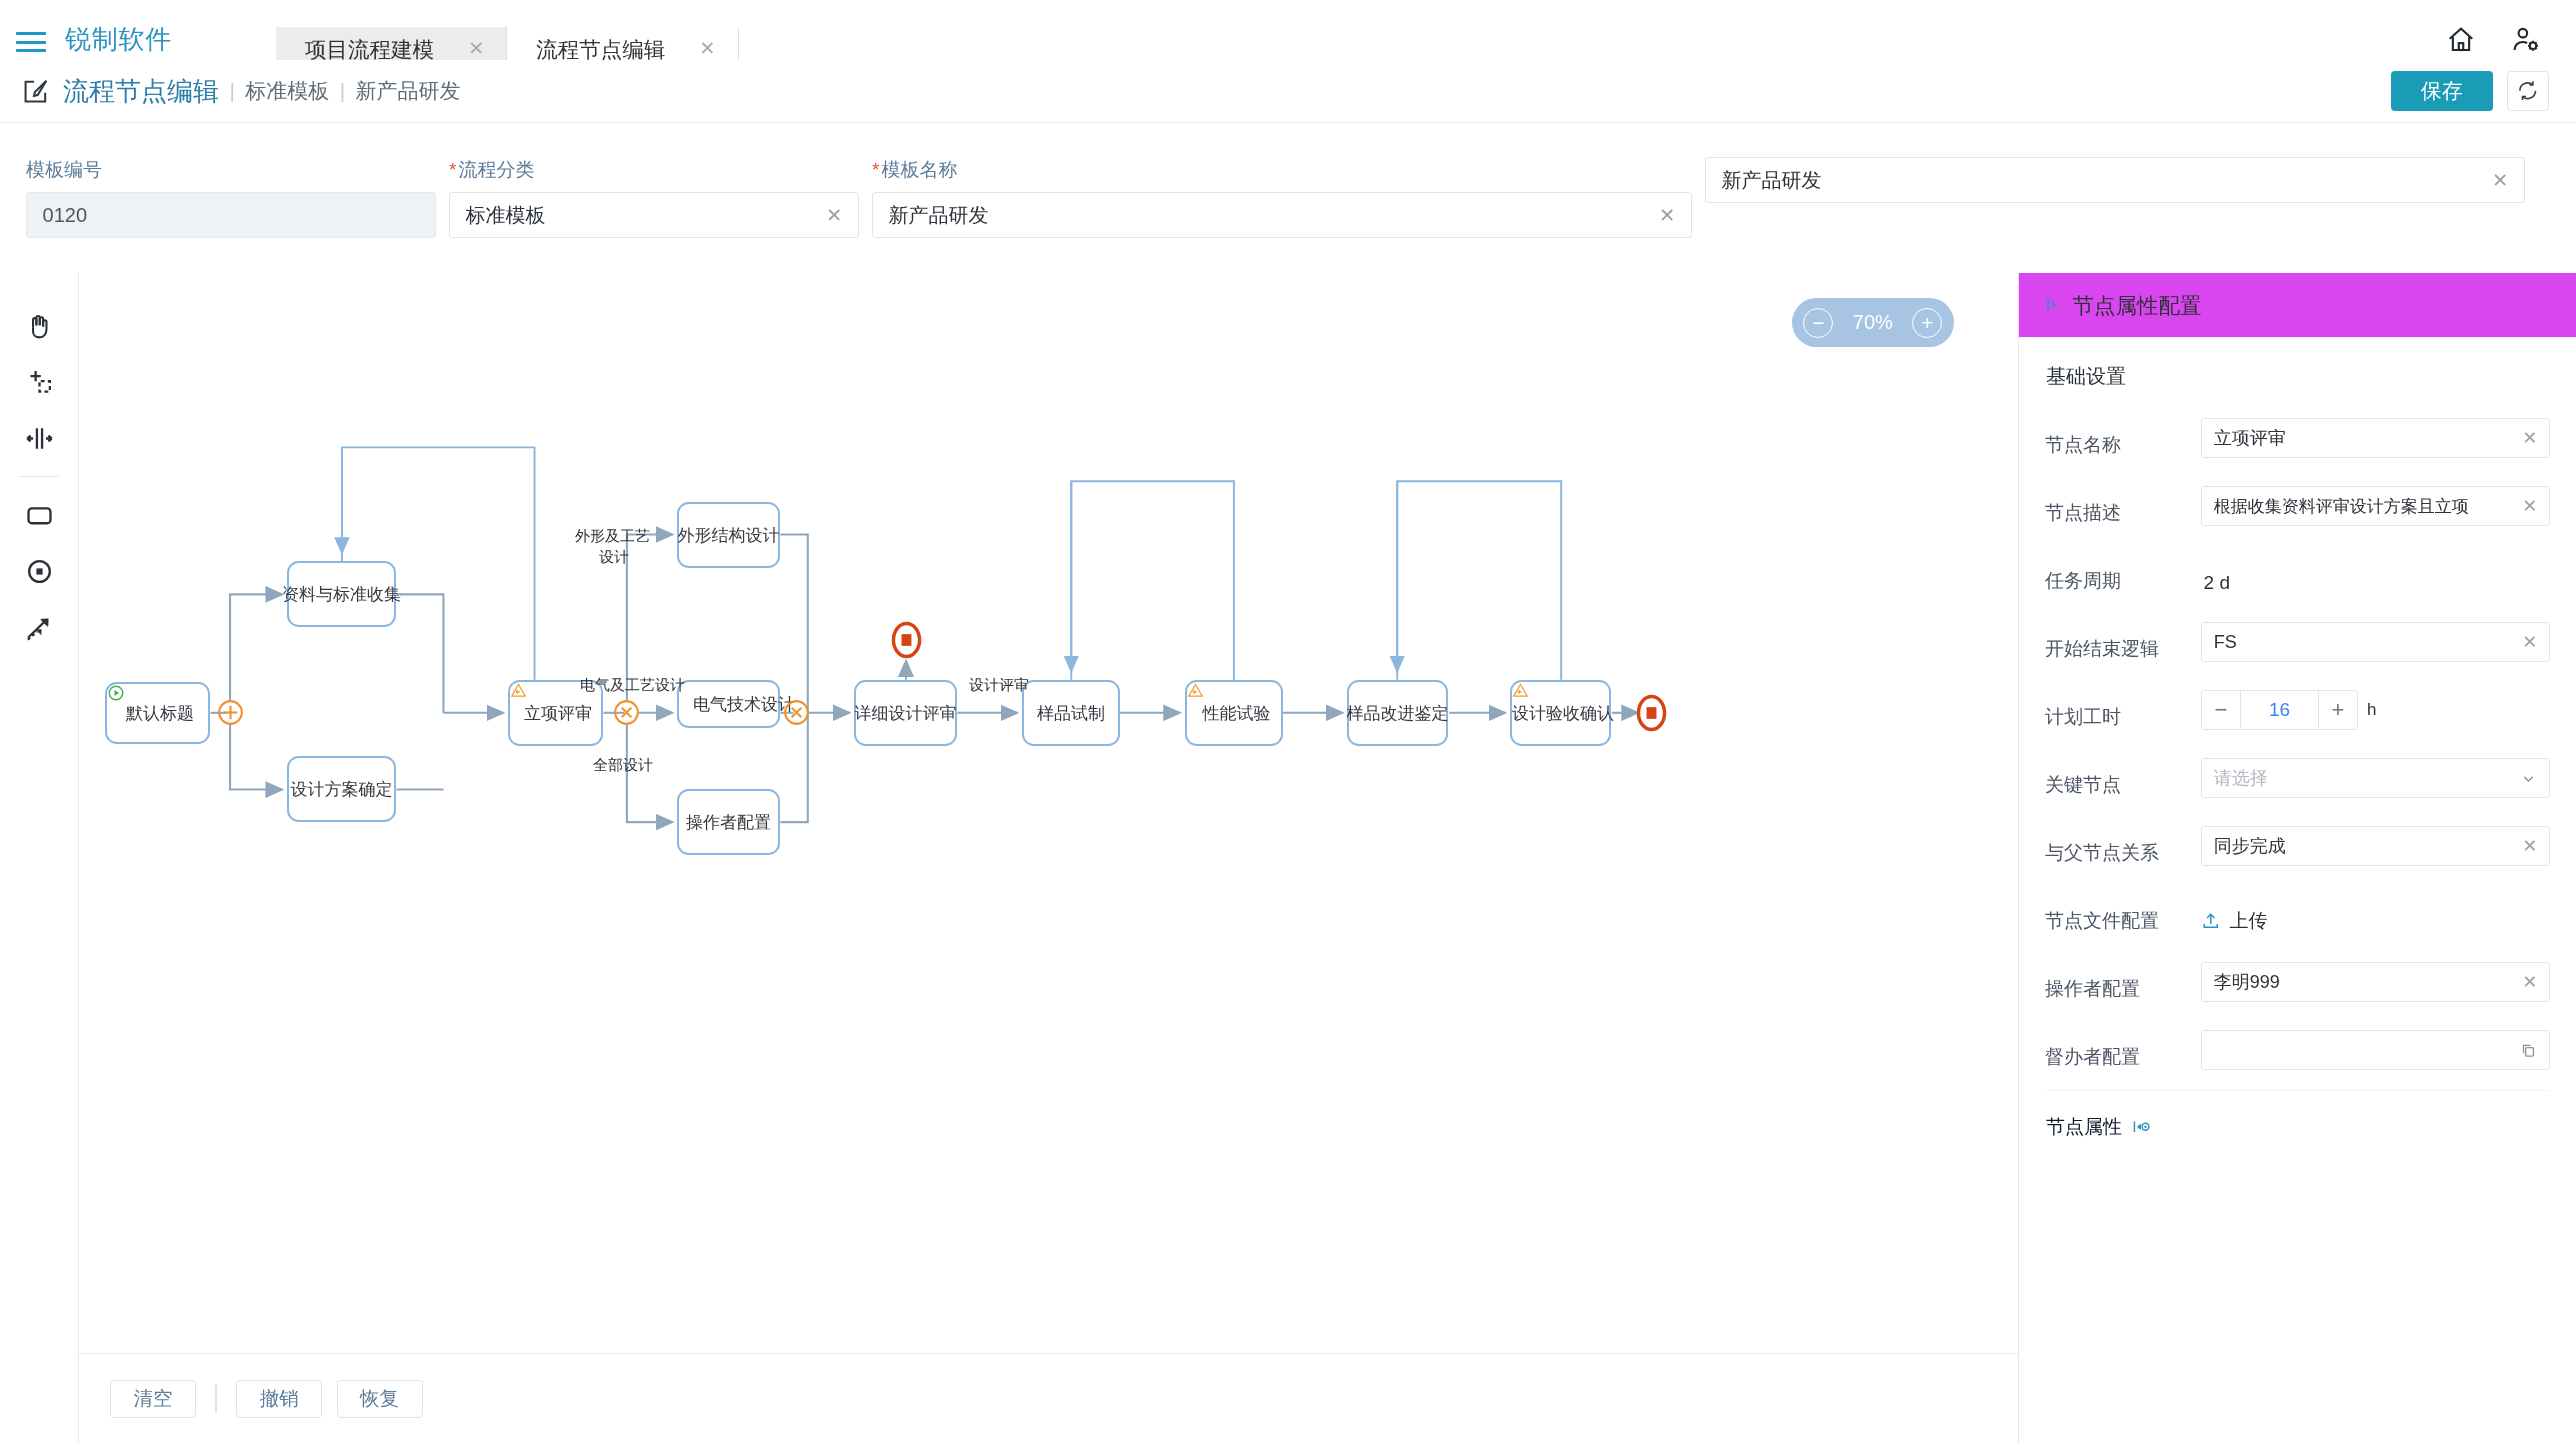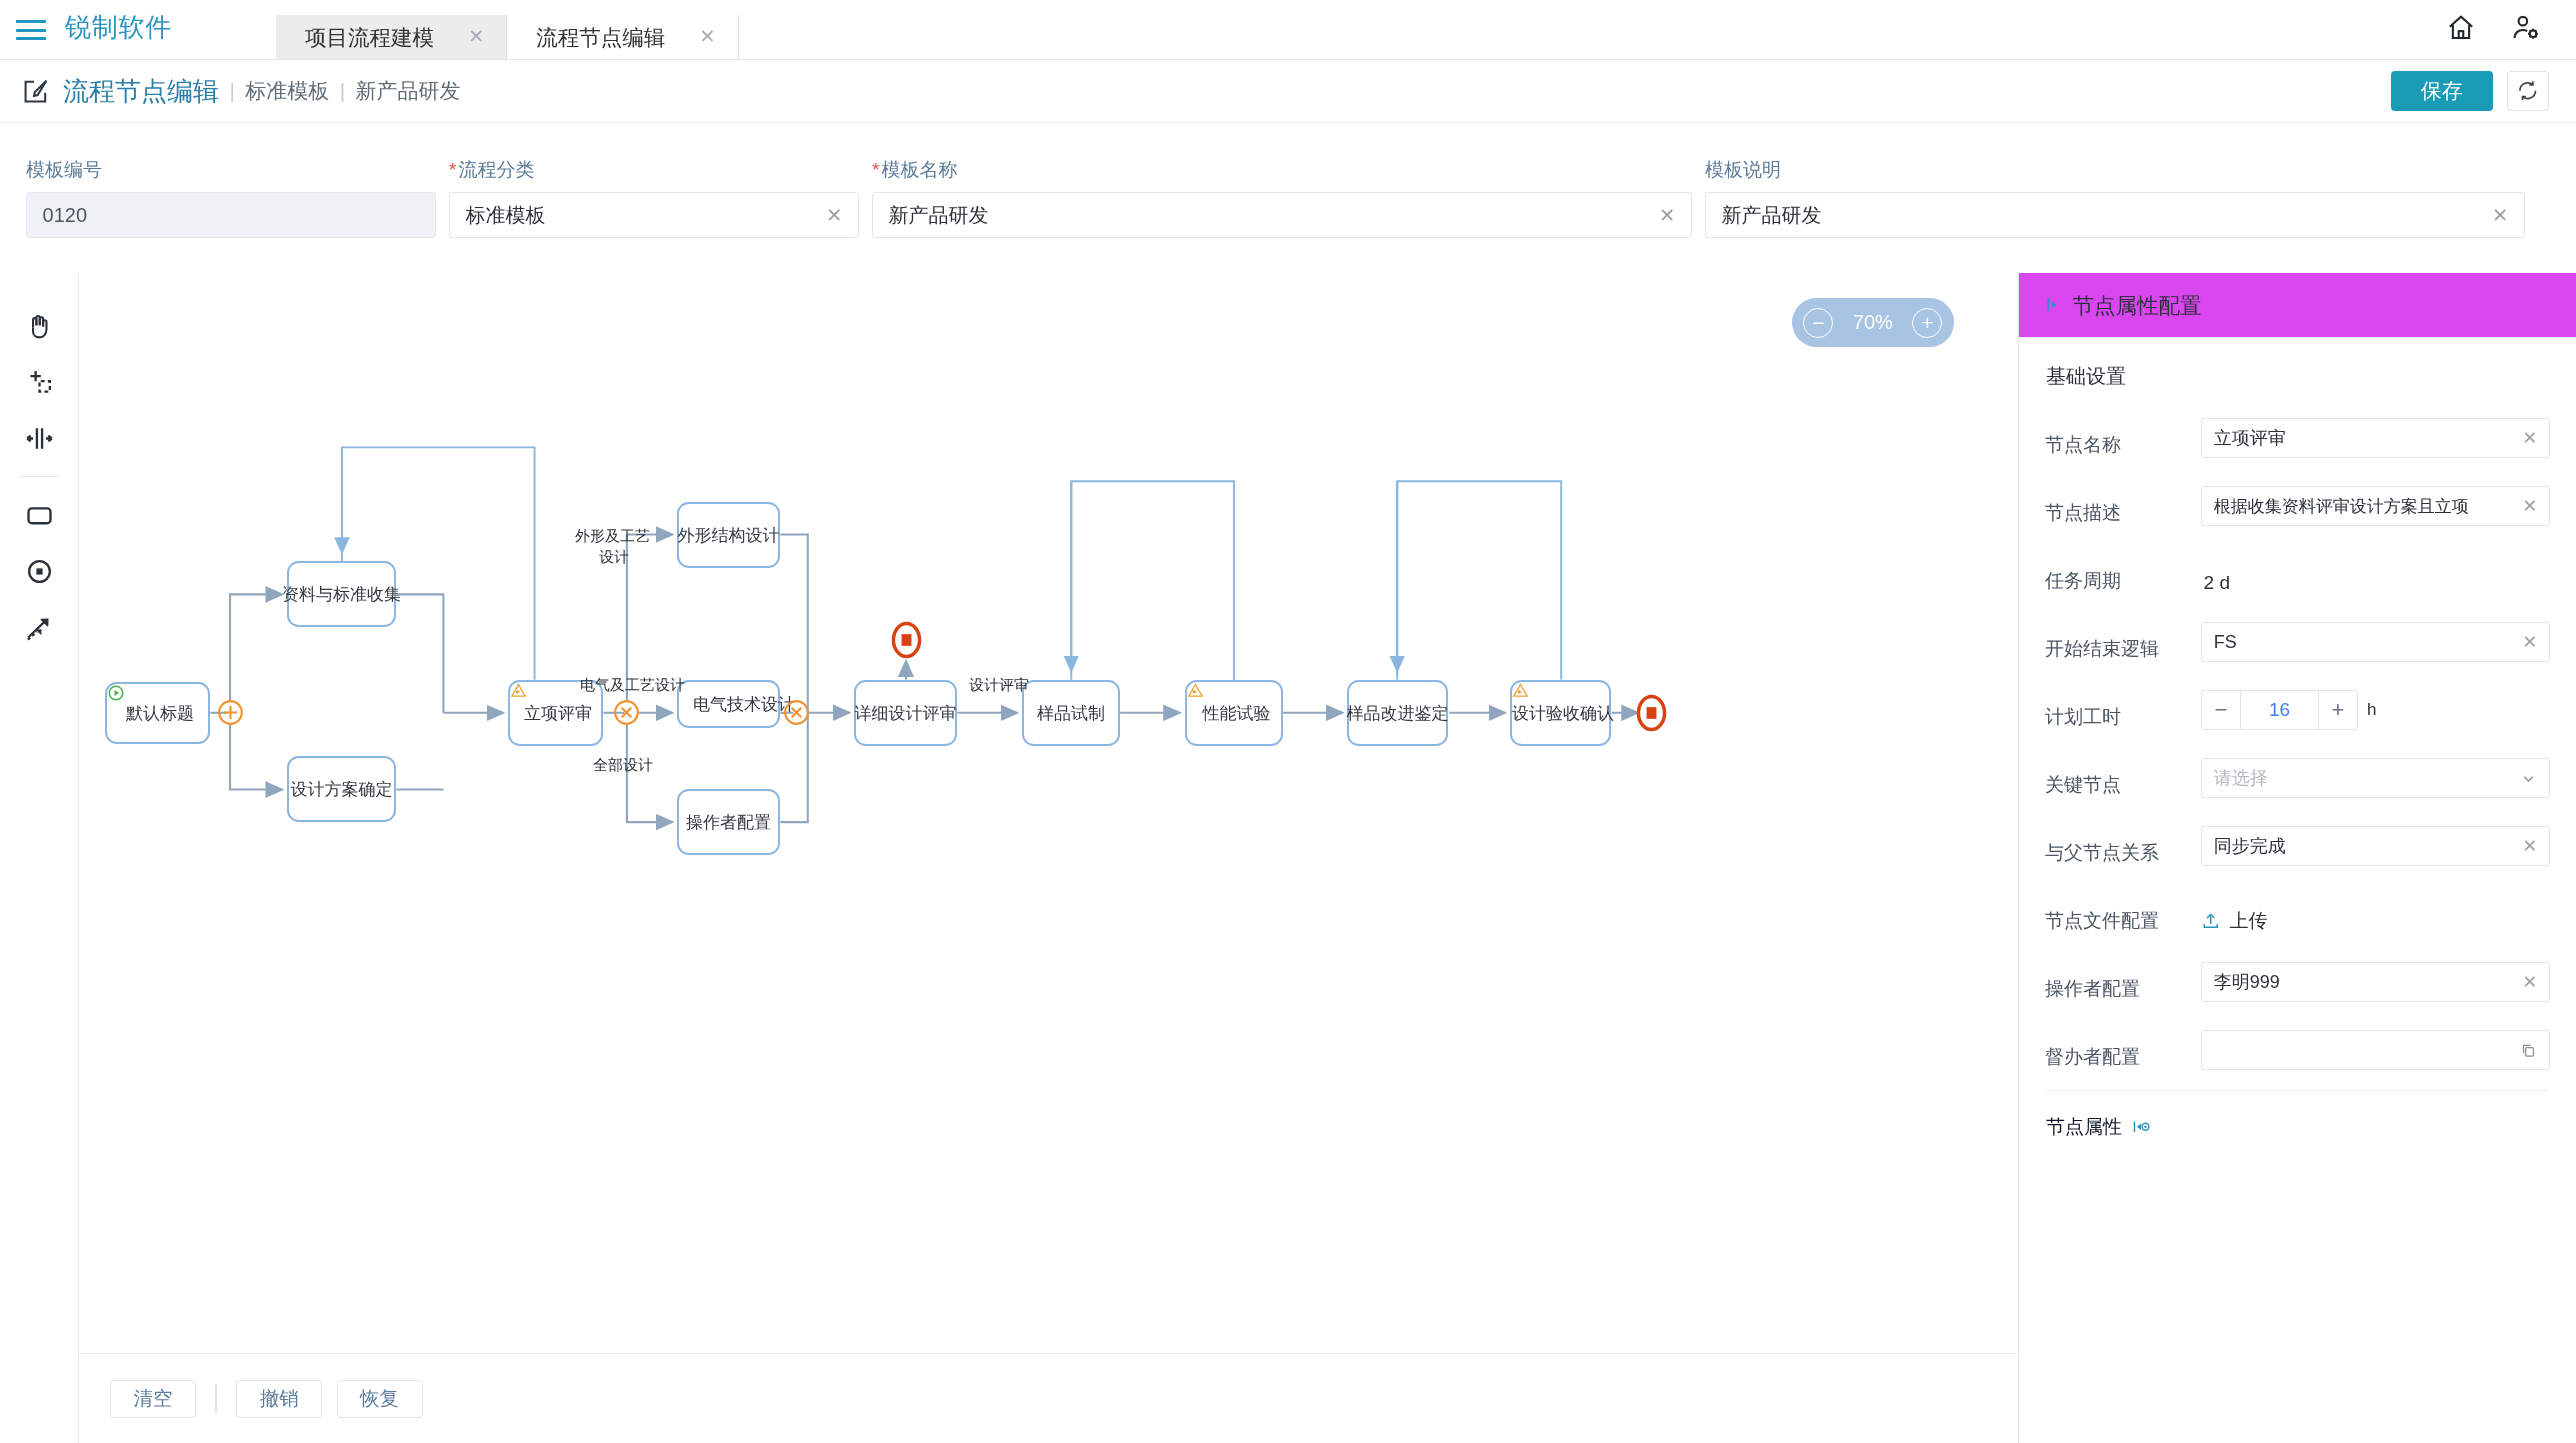--- a/index.html
+++ b/index.html
@@ -5,21 +5,21 @@
   * { box-sizing: border-box; margin: 0; padding: 0; }
   html, body {
     width: 2576px; height: 1443px;
     font-family: "Liberation Sans", "DejaVu Sans", sans-serif;
     background: #ffffff;
     overflow: hidden;
   }
 
   
   .topbar {
-    position: absolute; left: 0; top: 0; width: 2576px; height: 60px;
+    position: absolute; left: 0; top: 12px; width: 2576px; height: 60px;
     background: #ffffff; border-bottom: 0.7px solid #e4e7ed;
     display: flex; align-items: flex-end;
   }
   .hamburger { width: 30px; height: 23.4px; margin-left: 15.6px; margin-bottom: 17px;
     display: flex; flex-direction: column; justify-content: center; gap: 5.2px; cursor: pointer; }
   .hamburger span { display: block; height: 3.3px; background: #2196c4; border-radius: 0.7px; }
   .brand { margin-left: 19.5px; margin-bottom: 14.3px; font-size: 26px; color: #2a93c0; letter-spacing: 0.7px; }
 
   .tabs { display: flex; align-items: flex-end; margin-left: 104px; height: 60px; }
   .tab {
@@ -245,21 +245,20 @@
 
   <div class="field" style="width:820px;margin-left:13px">
     <div class="field-label"><span class="req">*</span><span>模板名称</span></div>
     <div class="field-input">
       <span class="val">新产品研发</span>
       <span class="clr">✕</span>
     </div>
   </div>
 
   <div class="field" style="width:820px;margin-left:13px">
-    <div class="field-label">模板说明</div>
     <div class="field-input">
       <span class="val">新产品研发</span>
       <span class="clr">✕</span>
     </div>
   </div>
 </div>
 
 <div class="lefttool">
   <div class="tool">
     <svg class="icon" width="31" height="31" viewBox="0 0 24 24" fill="none" stroke="#2b3138" stroke-width="1.6">

